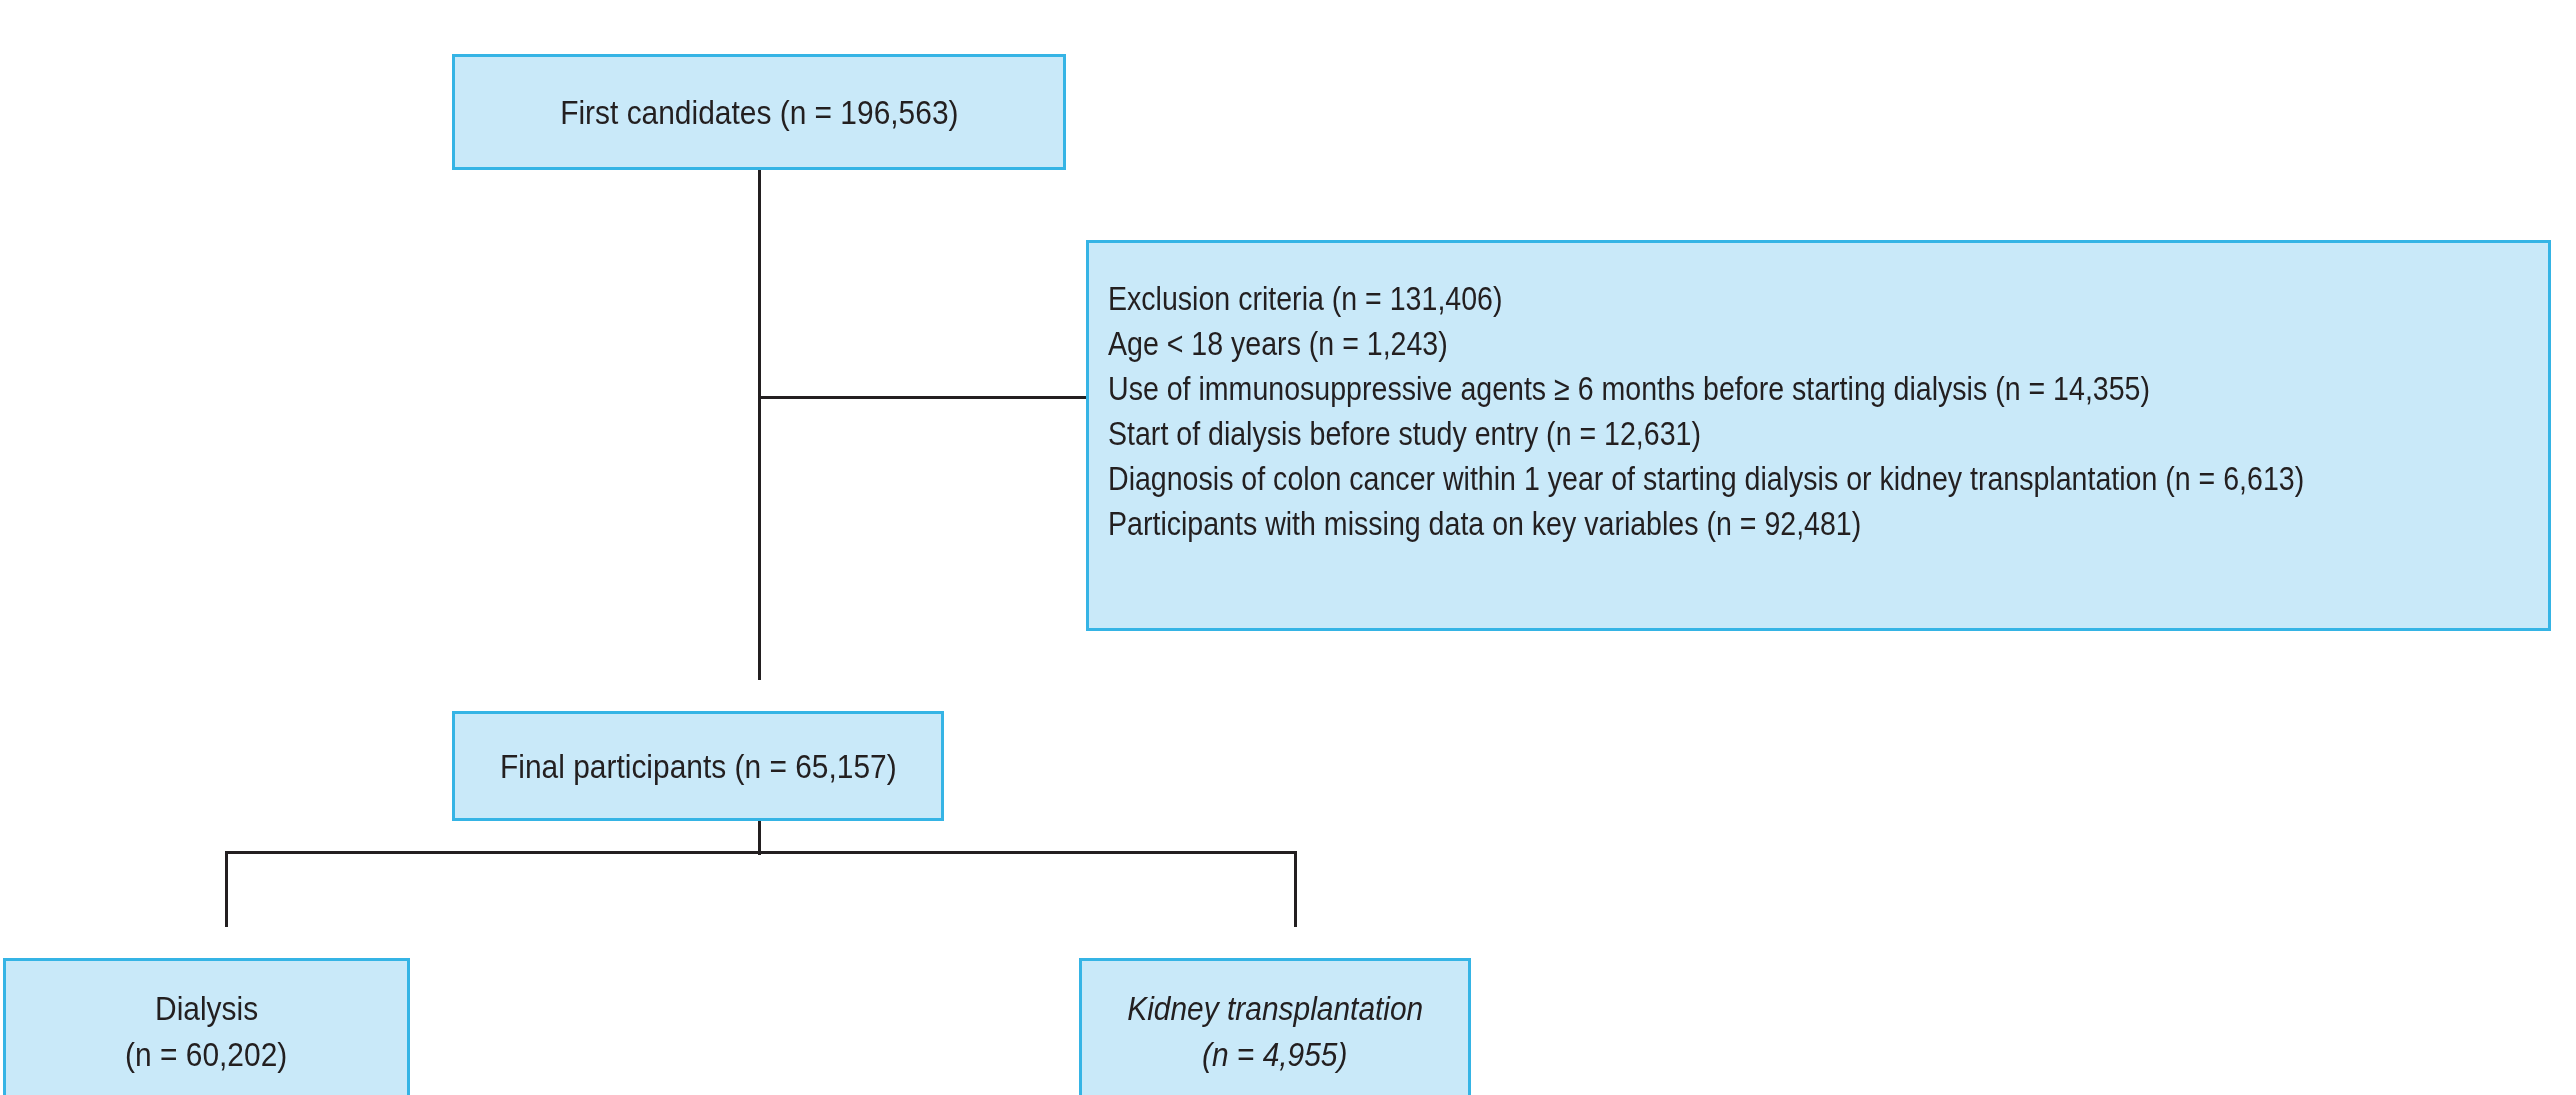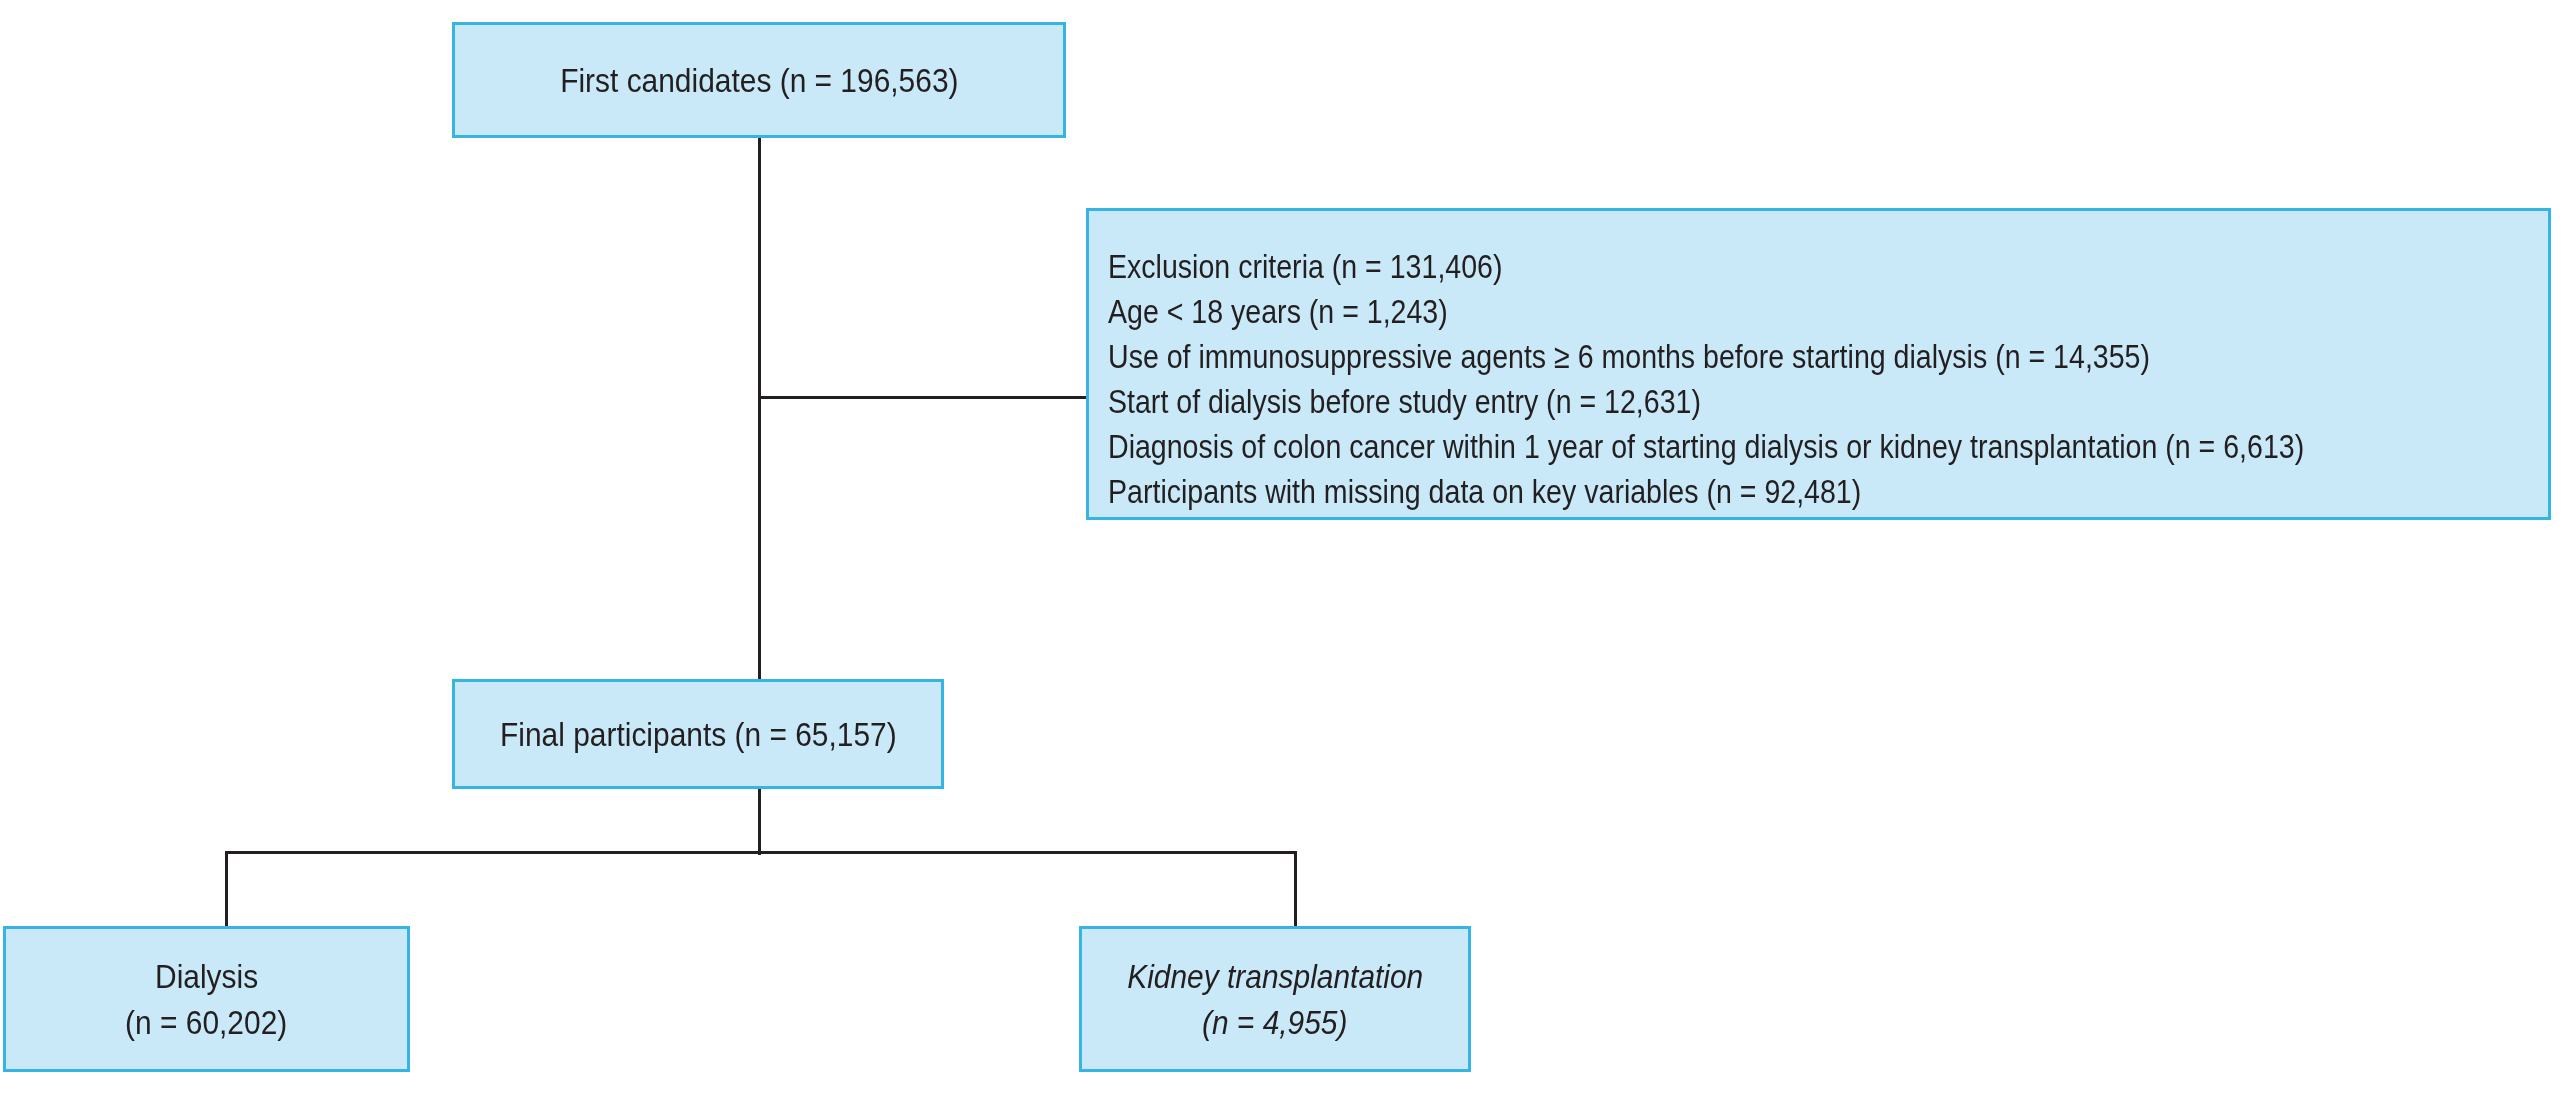--- a/index.html
+++ b/index.html
@@ -17,20 +17,21 @@
     background:var(--bg);
     font-family:"Liberation Sans","DejaVu Sans",sans-serif;
     color:var(--text-color);
     overflow:hidden;
   }
   .node{
     position:absolute;
     box-sizing:border-box;
     background:var(--box-fill);
     border:3px solid var(--box-border);
+    margin-top:32px;
   }
   .node.center{
     display:flex;
     flex-direction:column;
     align-items:center;
     justify-content:center;
     text-align:center;
   }
   .label{
     font-size:34px;
@@ -67,21 +68,21 @@
   <div class="connector" style="left:760px;top:396px;width:326px;height:3px;"></div>
   <div class="connector" style="left:758px;top:788px;width:3px;height:67px;"></div>
   <div class="connector" style="left:225px;top:851px;width:1072px;height:3px;"></div>
   <div class="connector" style="left:225px;top:851px;width:3px;height:76px;"></div>
   <div class="connector" style="left:1294px;top:851px;width:3px;height:76px;"></div>
 
   <div class="node center" style="left:452px;top:21.6px;width:614px;height:116px;">
     <span class="label">First candidates (n = 196,563)</span>
   </div>
 
-  <div class="node" style="left:1086px;top:208px;width:1465px;height:312px;padding:33px 0 0 19.4px;">
+  <div class="node" style="left:1086px;top:208px;width:1465px;height:391px;padding:33px 0 0 19.4px;">
     <div class="excl-line">
       <span>Exclusion criteria (n = 131,406)</span></div>
     <div class="excl-line">
       <span>Age &lt; 18 years (n = 1,243)</span></div>
     <div class="excl-line">
       <span>Use of immunosuppressive agents ≥ 6 months before starting dialysis (n = 14,355)</span></div>
     <div class="excl-line">
       <span>Start of dialysis before study entry (n = 12,631)</span></div>
     <div class="excl-line">
       <span>Diagnosis of colon cancer within 1 year of starting dialysis or kidney transplantation (n = 6,613)</span></div>

